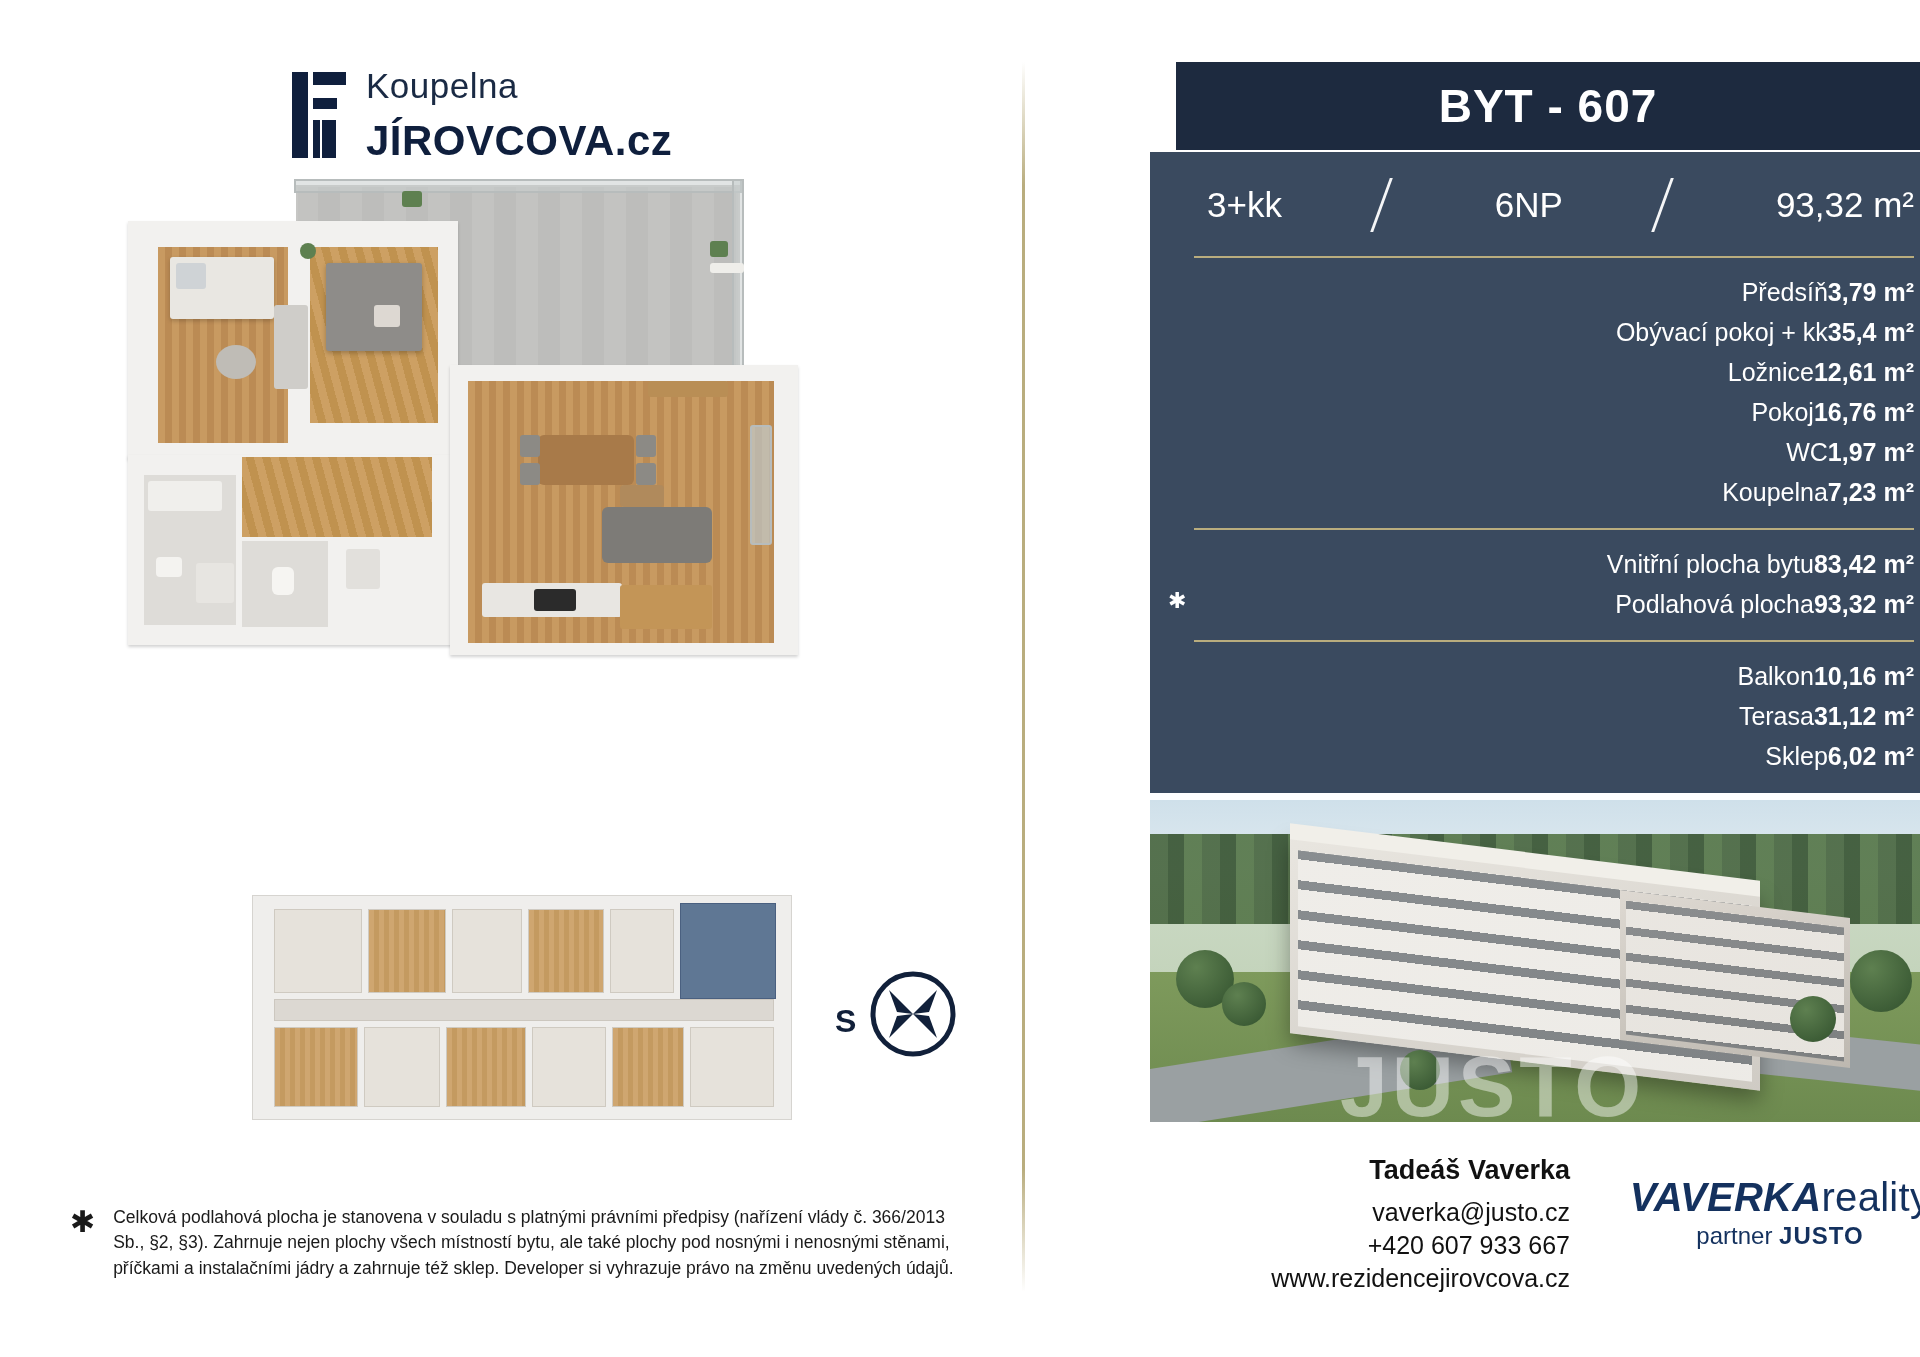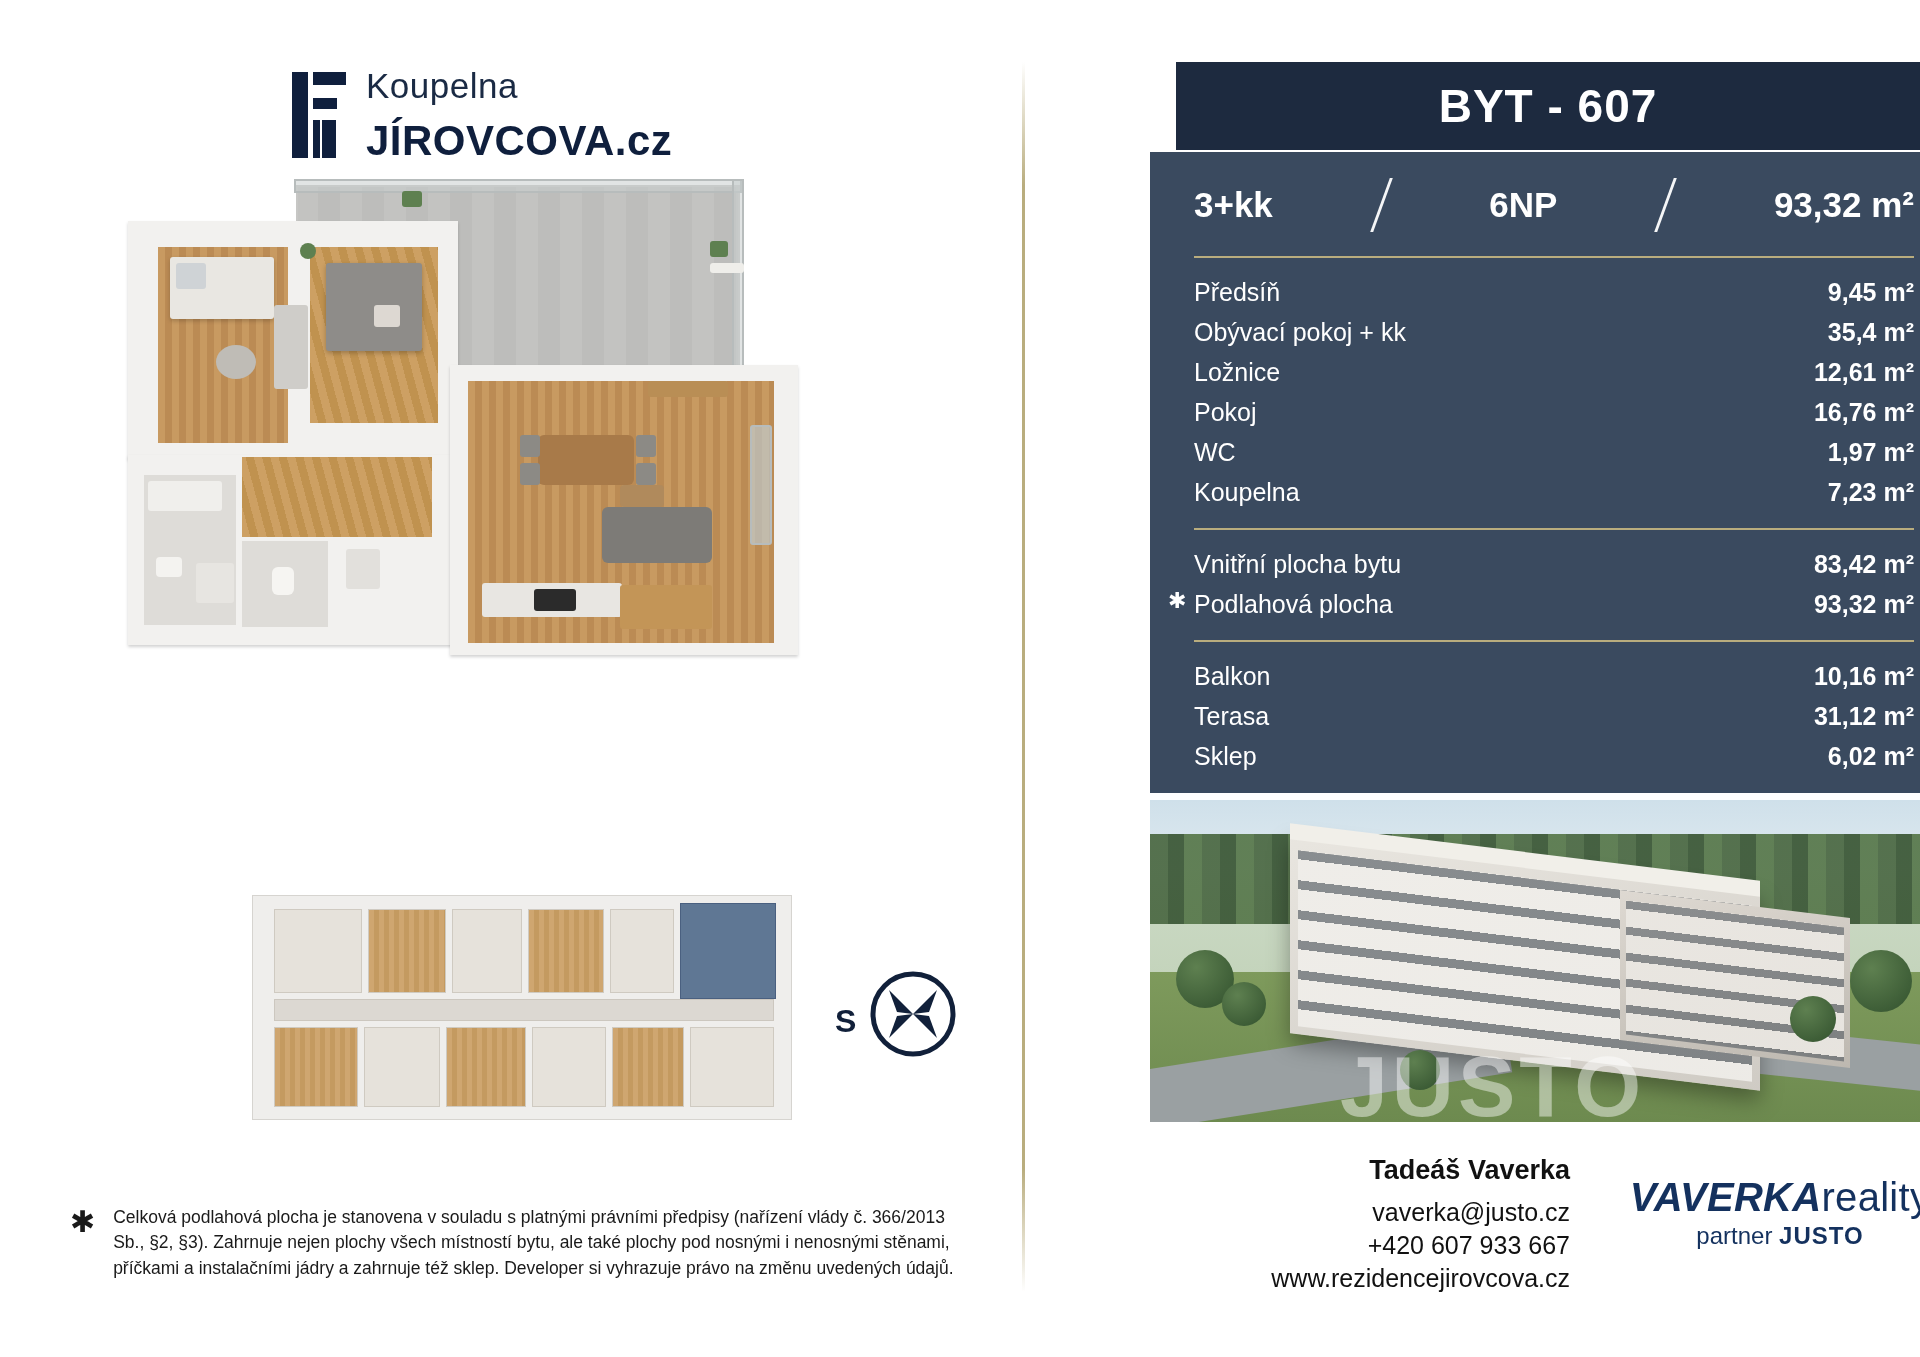--- a/index.html
+++ b/index.html
@@ -50,26 +50,26 @@
   .right { position: absolute; left: 1130px; top: 0; width: 790px; height: 1357px; }
 
   .title-bar { position: absolute; left: 46px; top: 62px; width: 744px; height: 88px;
                background: #1d2a3f; display: flex; align-items: center; justify-content: center; }
   .title-bar .t { color: #fff; font-size: 46px; font-weight: 700; letter-spacing: 1px; }
 
   .info-card { position: absolute; left: 20px; top: 152px; width: 808px; background: #3a4a5f; padding-bottom: 0; }
 
   .summary { display: flex; align-items: center; justify-content: space-between;
              padding: 26px 44px 22px 44px; color: #fff; }
-  .summary .cell { font-size: 35px; font-weight: 700; }
+  .summary .cell { font-size: 35px; font-weight: 400; margin-left: 13px; }
   .summary .slash { width: 3px; height: 54px; background: #ffffff; transform: skewX(-20deg); opacity: .95; }
 
   .rooms { padding: 0 44px; color: #fff; }
   .rooms .rule { height: 2px; background: #b9ad7e; margin: 2px 0 14px 0; }
-  .row { display: flex; justify-content: space-between; align-items: baseline;
+  .row { display: flex; justify-content: flex-end; align-items: baseline;
          font-size: 25px; padding: 5.5px 0; position: relative; }
   .row .label { font-weight: 400; }
   .row .value { font-weight: 700; }
   .row.starred .star { position: absolute; left: -26px; top: 4px; font-size: 22px; }
   .rooms .rule.mid { margin: 16px 0 14px 0; }
   .rooms .rule.mid2 { margin: 16px 0 14px 0; }
   .rooms .tail { padding-bottom: 22px; }
 
   .photo { position: absolute; left: 20px; top: 800px; width: 808px; height: 322px; overflow: hidden; }
   .photo .sky { position: absolute; inset: 0; background: linear-gradient(#cfe0ea 0%, #dfeaf0 22%, #c9d8c2 34%, #b9cbae 100%); }
@@ -239,21 +239,21 @@
         <span class="cell">6NP</span>
         <span class="slash"></span>
         <span class="cell">93,32 m²</span>
       </div>
 
       <div class="rooms">
         <div class="rule"></div>
 
         <div class="row">
           <span class="label">Předsíň</span>
-          <span class="value">9,45 m²</span>
+          <span class="value">3,79 m²</span>
         </div>
         <div class="row">
           <span class="label">Obývací pokoj + kk</span>
           <span class="value">35,4 m²</span>
         </div>
         <div class="row">
           <span class="label">Ložnice</span>
           <span class="value">12,61 m²</span>
         </div>
         <div class="row">

